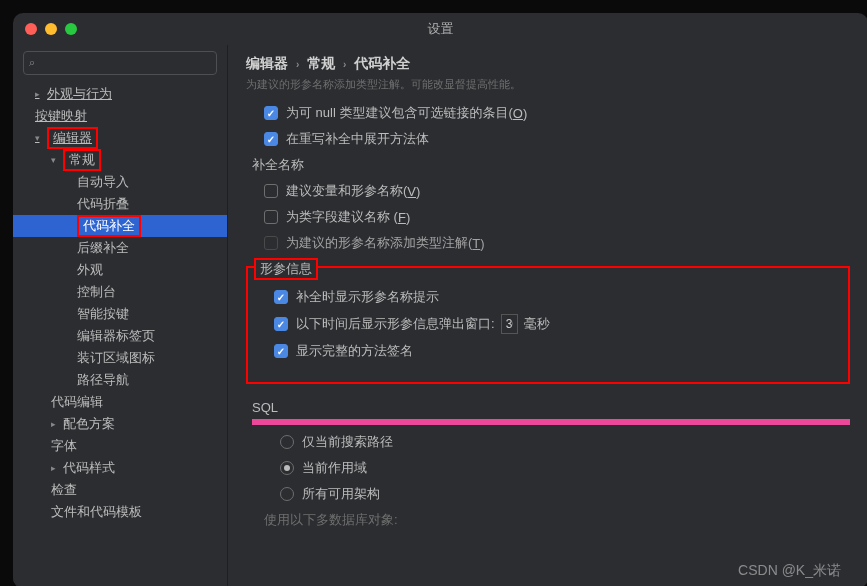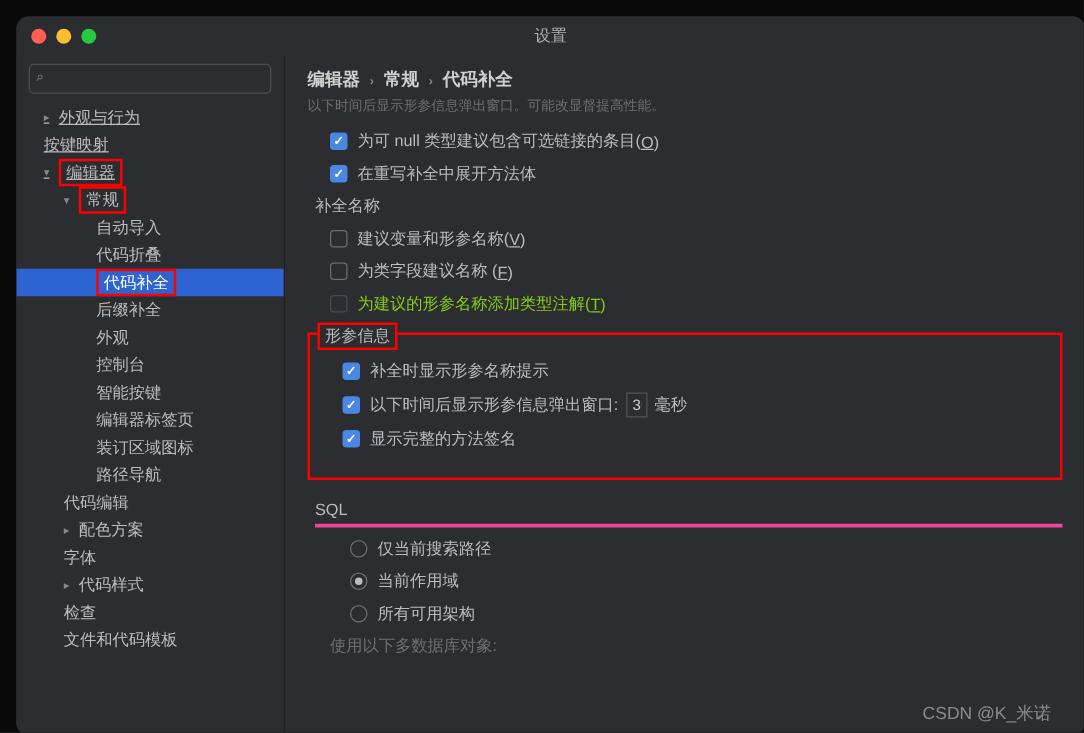--- a/index.html
+++ b/index.html
@@ -31,27 +31,27 @@
 .crumb { font-size: 14px; font-weight: bold; color: #d0d0d0; margin-bottom: 4px; }
 .crumb .sep { color: #888; margin: 0 4px; font-size: 10px; }
 .hint { color: #6f6f6f; font-size: 11px; margin-bottom: 12px; }
 .row { display: flex; align-items: center; margin: 8px 0 8px 18px; }
 .cb, .rb { width: 14px; height: 14px; border: 1px solid #6e6e6e; border-radius: 3px; margin-right: 8px; display: flex; align-items: center; justify-content: center; flex-shrink: 0; }
 .cb.checked { background: #4a88e3; border-color: #4a88e3; }
 .cb.checked::after { content: "✓"; color: #fff; font-size: 10px; font-weight: bold; }
 .cb.disabled { border-color: #4a4a4a; }
 .rb { border-radius: 50%; }
 .rb.checked::after { content: ""; width: 6px; height: 6px; background: #bcbcbc; border-radius: 50%; }
-.row.disabled { color: #84cc16; }
+.row.disabled { color: #a3a3a3; }
 .group-label { margin-left: 6px; margin-top: 8px; }
 .u { text-decoration: underline; }
 .fieldset { border: 2px solid #ff0000; margin: 14px 0; padding: 12px 8px 14px; position: relative; }
 .legend { position: absolute; top: -10px; left: 6px; background: #2b2d30; padding: 0 4px; border: 2px solid #ff0000; font-size: 13px; }
 .numinput { width: 17px; background: #2b2d30; border: 1px solid #555; color: #ccc; padding: 2px 4px; font-size: 12px; margin: 0 6px; text-align: left; }
-.sect { color: #bcbcbc; font-size: 13px; border-bottom: 3px solid #ec4899; padding-bottom: 4px; margin: 16px 0 8px 6px; }
+.sect { color: #bcbcbc; font-size: 13px; border-bottom: 6px solid #ec4899; padding-bottom: 4px; margin: 16px 0 8px 6px; }
 .sub { margin-left: 18px; margin-top: 6px; }
 .watermark { position: absolute; right: 26px; bottom: 6px; color: #c8c8c8; font-size: 14px; opacity: 0.6; }
 </style>
 </head>
 <body>
 
 <div class="window">
   <div class="titlebar">
     <div class="traffic">
       <div class="tl red"></div>
@@ -135,21 +135,21 @@
         </div>
     </div>
     <div class="content">
       <div class="crumb">
         <span>编辑器</span>
         <span class="sep">›</span>
         <span>常规</span>
         <span class="sep">›</span>
         <span>代码补全</span>
       </div>
-      <div class="hint">以下时间后显示形参信息弹出窗口。可能改显督提高性能。</div>
+      <div class="hint">为建议的形参名称添加类型注解。可能改显督提高性能。</div>
 
       <div class="row">
         <div class="cb checked"></div>
         <span>为可 null 类型建议包含可选链接的条目(</span>
           <span class="u">O</span>
           <span>)</span>
       </div>
       <div class="row">
         <div class="cb checked"></div>
         <span>在重写补全中展开方法体</span>

